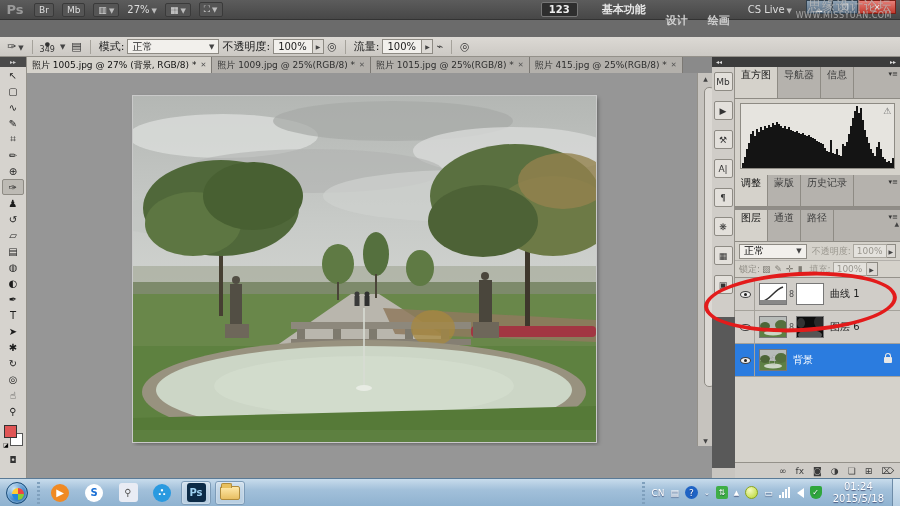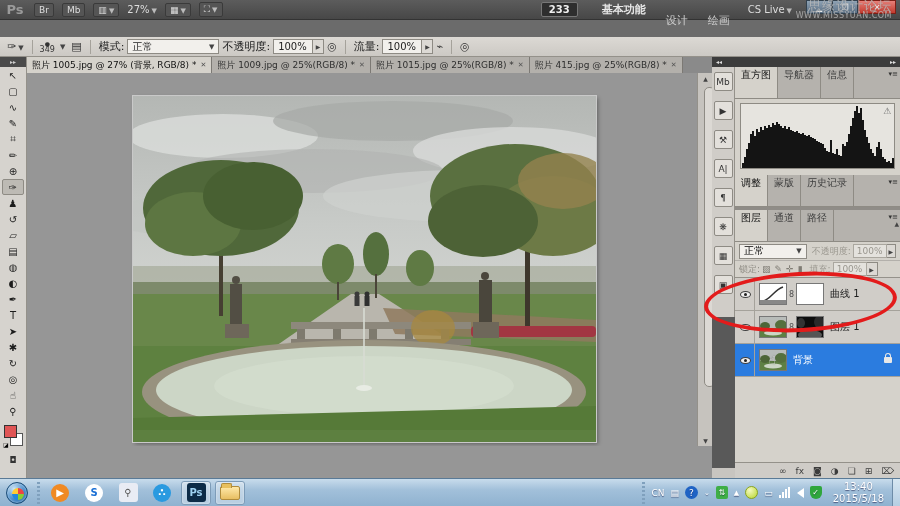--- a/index.html
+++ b/index.html
@@ -13,21 +13,21 @@
     color:#ccc; border-bottom:1px solid #333; }
   .ps-logo { width:30px; text-align:center; font-weight:bold; font-size:13px; color:#9a9a9a; }
   .tb-ico { margin:0 4px; padding:1px 4px; font-size:9px; color:#ddd; background:#555;
     border:1px solid #3a3a3a; border-radius:2px; cursor:default;text-align:center; }
   .tb-drop { font-size:7px; color:#bbb; margin-left:2px; }
   .tb-zoom { margin:0 4px; font-size:10px; color:#ddd; }
   .tb-spacer { flex:1; }
   .ws-123 { background:#2e2e2e; border:1px solid #777; color:#eee; font-weight:bold;
     padding:1px 7px; font-size:10px; margin-right:14px; border-radius:2px; }
   .ws-item { margin:0 10px; font-size:11px; color:#e8e8e8; font-weight:bold; }
-  .ws-item.dim { font-weight:normal; color:#d0d0d0;margin-top:22px; }
+  .ws-item.dim { font-weight:bold; color:#d0d0d0;margin-top:22px; }
   .cslive { font-size:10px; color:#ddd; margin:0 8px;text-align:right; }
   .winbtns { display:flex; height:14px; margin:0 4px 4px 6px; align-self:flex-start; }
   .winbtn { width:26px; height:14px; font-size:8px; line-height:13px; text-align:center;
     color:#eee; background:linear-gradient(#8fa3b5,#5c7186); border:1px solid #33424f; }
   .winbtn.close { width:38px; background:linear-gradient(#e98079,#c23a2e); border-color:#7e1f16; }
   .watermark { position:absolute; top:1px; right:8px; width:220px; text-align:right;
     pointer-events:none; z-index:50; color:rgba(235,235,235,.55); line-height:10px;
     text-shadow:0 0 1px rgba(80,80,80,.6); }
   .watermark .w1 { font-size:13px; letter-spacing:1px; }
   .watermark .w2 { font-size:8px; letter-spacing:.5px; }
@@ -215,21 +215,21 @@
 
   <div class="titlebar">
     <div class="ps-logo">Ps</div>
     <div class="tb-ico">Br</div>
     <div class="tb-ico">Mb</div>
     <div class="tb-ico">▥<span class="tb-drop">▼</span></div>
     <div class="tb-zoom"><span>27%</span><span class="tb-drop">▼</span></div>
     <div class="tb-ico">▦<span class="tb-drop">▼</span></div>
     <div class="tb-ico">⛶<span class="tb-drop">▼</span></div>
     <div class="tb-spacer"></div>
-    <div class="ws-123">233</div>
+    <div class="ws-123">123</div>
     <div class="ws-item">基本功能</div>
     <div class="ws-item dim">设计</div>
     <div class="ws-item dim">绘画</div>
     <div class="cslive"><span>CS Live</span><span class="tb-drop">▼</span></div>
     <div class="winbtns">
       <div class="winbtn">▁</div>
       <div class="winbtn">❐</div>
       <div class="winbtn close">✕</div>
     </div>
   </div>
@@ -562,21 +562,21 @@
                 <ellipse cx="21" cy="8" rx="6" ry="5" fill="#55703e"></ellipse>
                 <ellipse cx="13" cy="16" rx="9" ry="2.5" fill="#ccd6c6"></ellipse>
               </svg></div>
             <div class="chain">8</div>
             <div class="thumb" style="margin-left: 0px;"><svg width="26" height="20" viewBox="0 0 26 20" preserveAspectRatio="none">
                 <rect width="26" height="20" fill="#0d0d0d"></rect>
                 <ellipse cx="13" cy="18" rx="12" ry="5" fill="#555"></ellipse>
                 <ellipse cx="4" cy="6" rx="4" ry="5" fill="#333"></ellipse>
                 <ellipse cx="22" cy="5" rx="5" ry="6" fill="#2a2a2a"></ellipse>
               </svg></div>
-            <div class="layer-name">图层 1</div>
+            <div class="layer-name">图层 6</div>
           </div>
           <div class="layer-row selected">
             <div class="eye-box">
               <div class="eye"></div>
             </div>
             <div class="thumb"><svg width="26" height="20" viewBox="0 0 26 20" preserveAspectRatio="none">
                 <rect width="26" height="11" fill="#b8bcb9"></rect>
                 <rect y="11" width="26" height="9" fill="#5e8044"></rect>
                 <ellipse cx="5" cy="9" rx="5" ry="4" fill="#4d6638"></ellipse>
                 <ellipse cx="21" cy="8" rx="6" ry="5" fill="#55703e"></ellipse>
@@ -640,20 +640,20 @@
       <span class="tray-item">▭</span>
       <span class="net-bars tray-item">
         <i style="height:3px"></i>
           <i style="height:6px"></i>
           <i style="height:9px"></i>
           <i style="height:11px"></i>
       </span>
       <span class="spk tray-item"></span>
       <span class="tray-shield tray-item">✓</span>
       <div class="clock">
-        <div>13:40</div>
+        <div>01:24</div>
         <div>2015/5/18</div>
       </div>
       <div class="show-desktop"></div>
     </div>
   </div>
 
 </div>
 
 </body></html>

